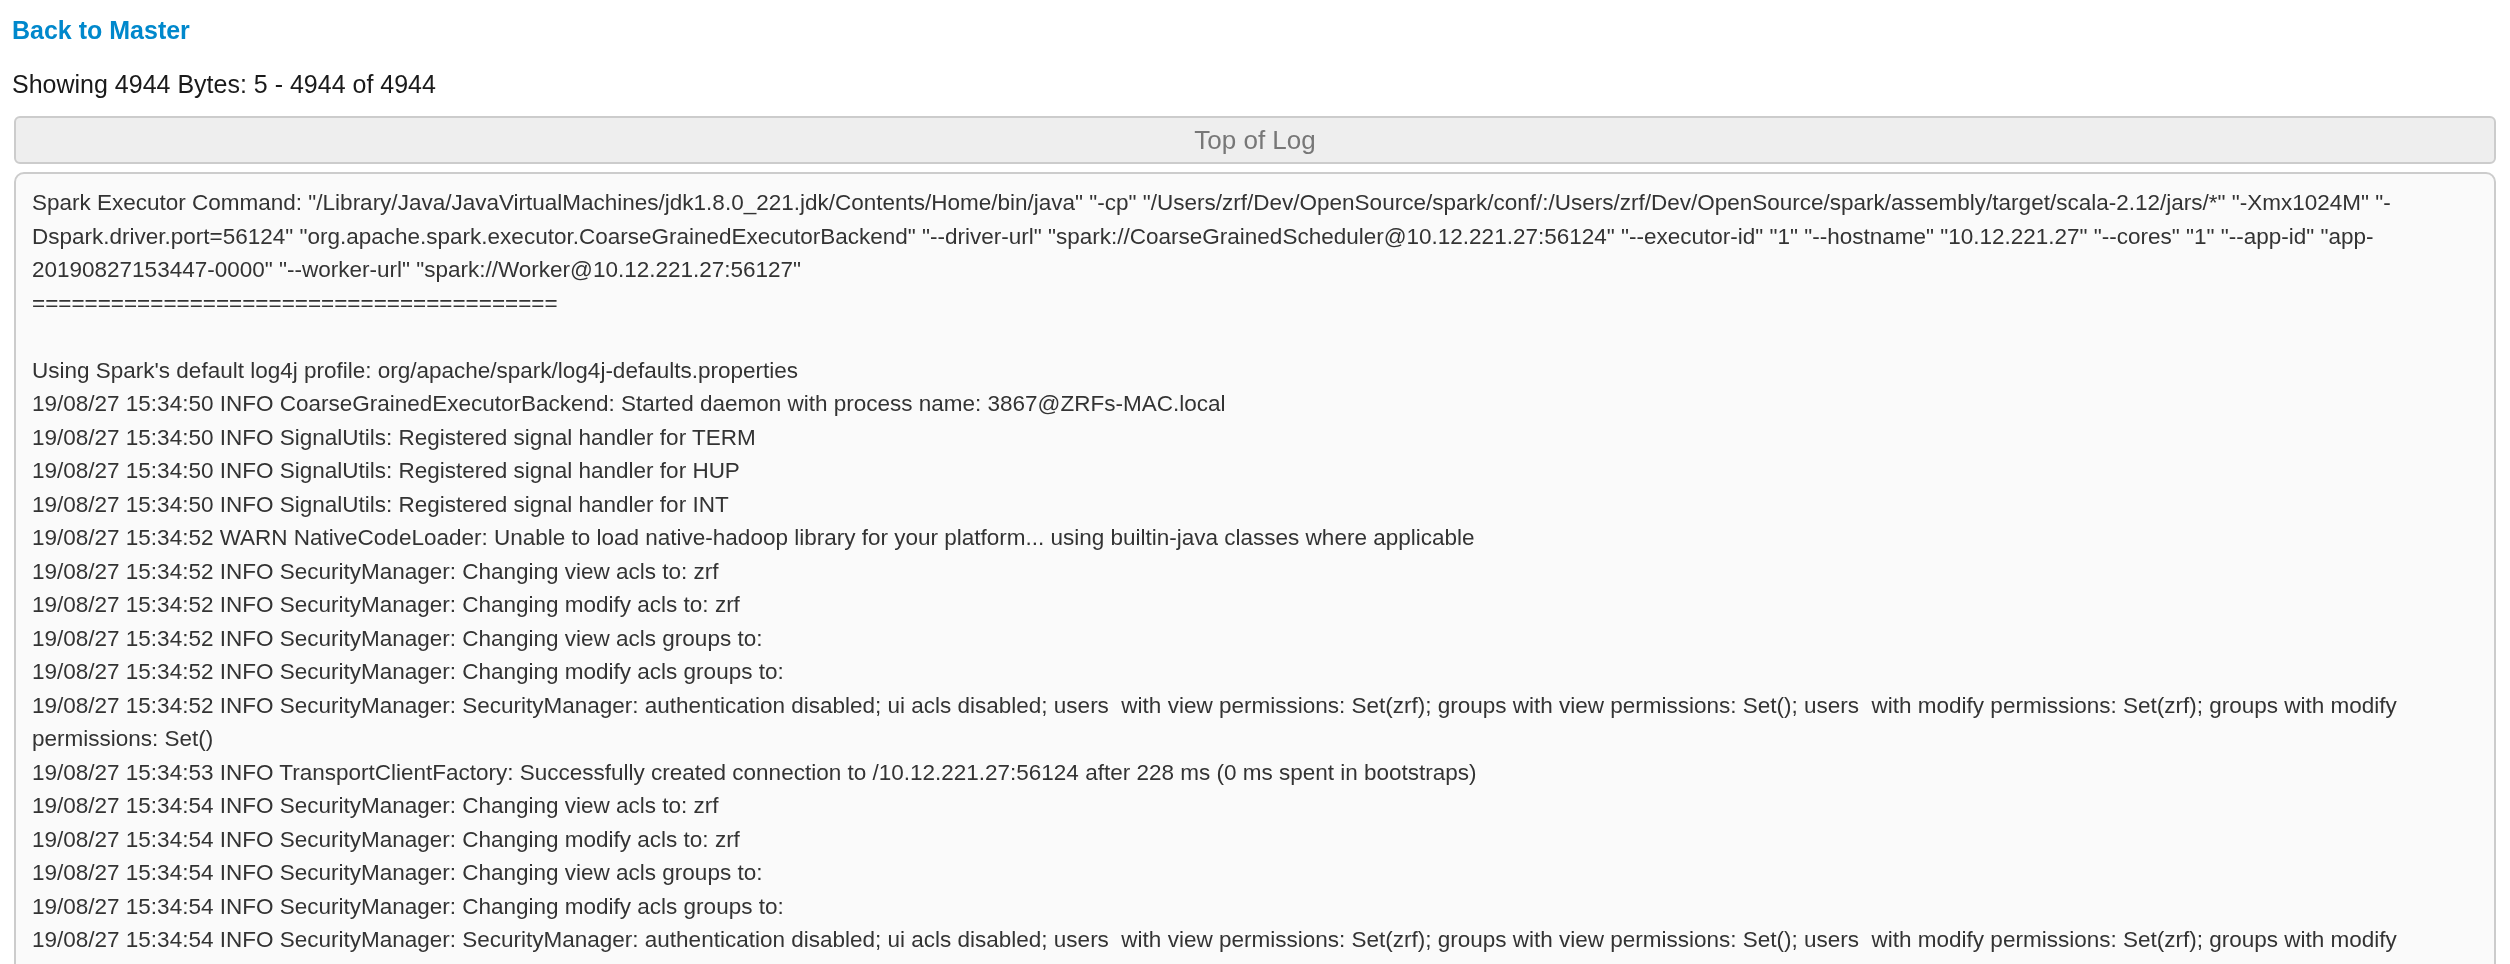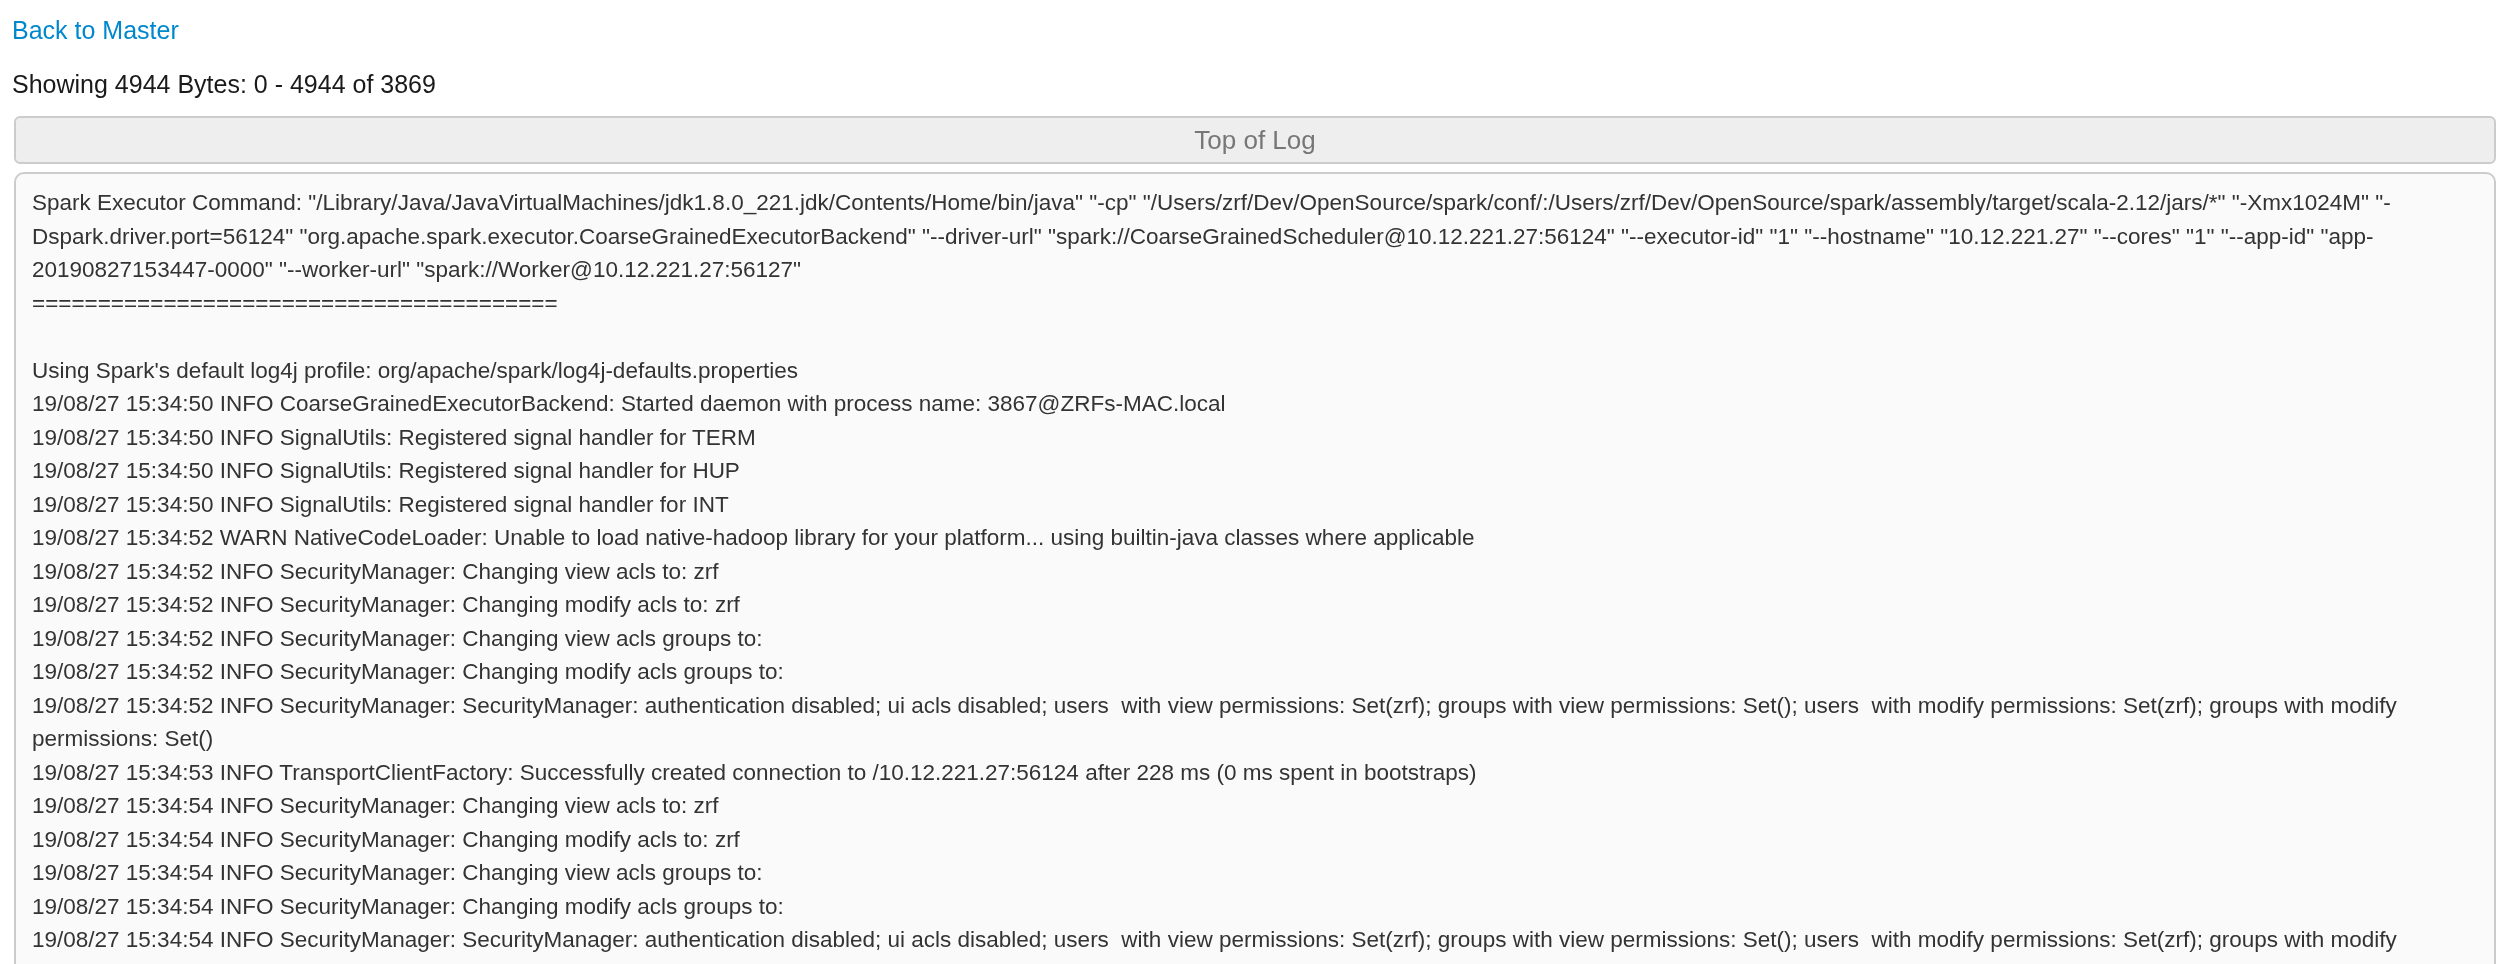--- a/index.html
+++ b/index.html
@@ -14,21 +14,21 @@
     height: 964px;
     overflow: hidden;
     box-sizing: border-box;
     background: #ffffff;
   }
   .back-link {
     display: inline-block;
     margin: 16px 0 0 12px;
     font-size: 25px;
     line-height: 28px;
-    font-weight: 400;
+    font-weight: 700;
     color: var(--link-blue, #0088cc);
     text-decoration: none;
     cursor: pointer;
   }
   .byte-range {
     margin: 26px 0 18px 12px;
     font-size: 25px;
     line-height: 28px;
     color: #1a1a1a;
   }
@@ -63,21 +63,21 @@
     word-break: normal;
   }
 </style>
 </head>
 <body>
 
 <div class="page">
 
   <a href="#" class="back-link">Back to Master</a>
 
-  <div class="byte-range">Showing 4944 Bytes: 0 - 4944 of 3869</div>
+  <div class="byte-range">Showing 4944 Bytes: 5 - 4944 of 4944</div>
 
   <div class="panel">
 
     <div class="log-header">
       <span>Top of Log</span>
     </div>
 
     <pre class="log-content">Spark Executor Command: "/Library/Java/JavaVirtualMachines/jdk1.8.0_221.jdk/Contents/Home/bin/java" "-cp" "/Users/zrf/Dev/OpenSource/spark/conf/:/Users/zrf/Dev/OpenSource/spark/assembly/target/scala-2.12/jars/*" "-Xmx1024M" "-Dspark.driver.port=56124" "org.apache.spark.executor.CoarseGrainedExecutorBackend" "--driver-url" "spark://CoarseGrainedScheduler@10.12.221.27:56124" "--executor-id" "1" "--hostname" "10.12.221.27" "--cores" "1" "--app-id" "app-20190827153447-0000" "--worker-url" "spark://Worker@10.12.221.27:56127"
 ========================================
 

